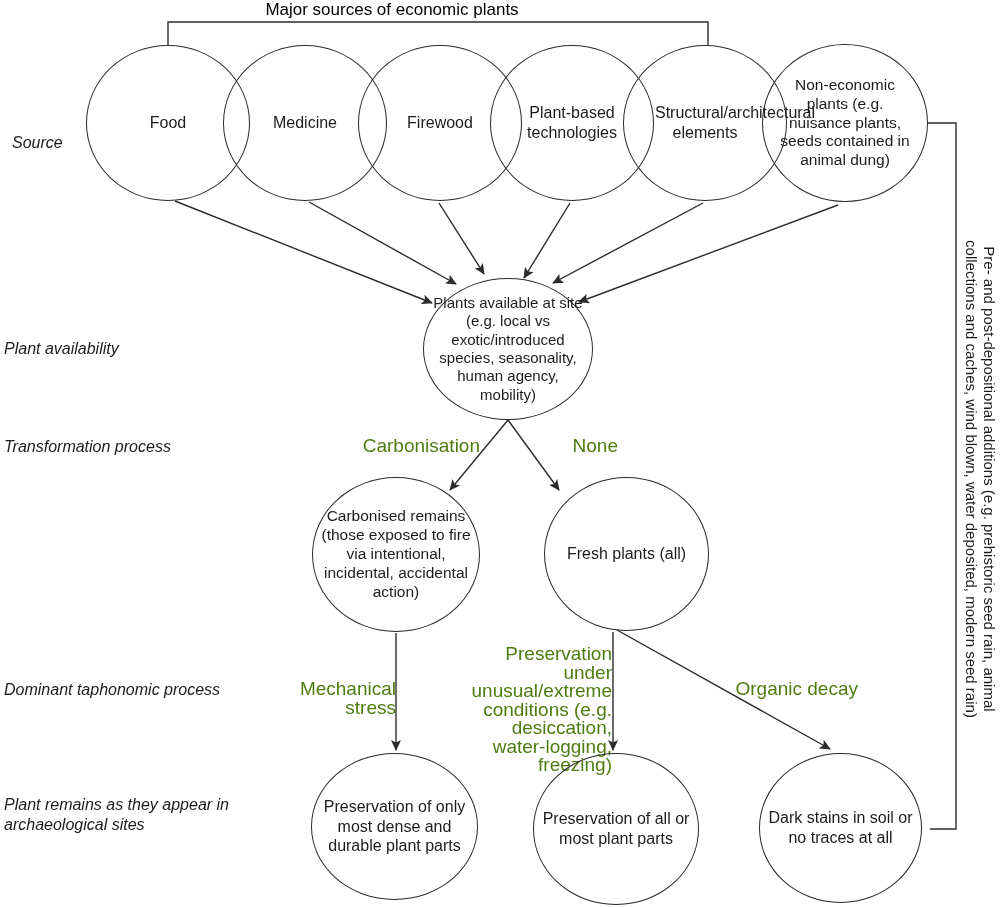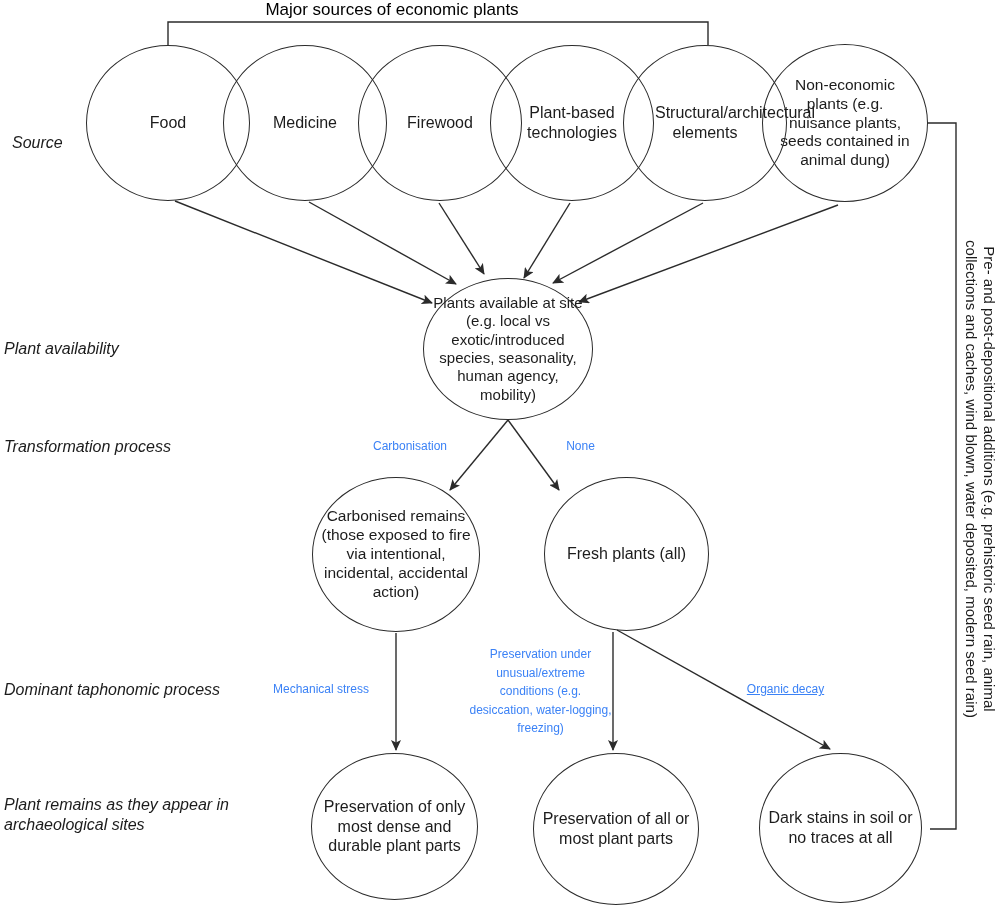--- a/index.html
+++ b/index.html
@@ -47,24 +47,24 @@
   .stage-label {
     position: absolute;
     font-style: italic;
     font-size: 16px;
     line-height: 20px;
     white-space: nowrap;
     color: #1c1c1c;
   }
   .edge-label {
     position: absolute;
-    font-size: 12px;
+    font-size: 19px;
     line-height: 18.5px;
-    text-align: center;
-    color: #3b82f6;
+    text-align: right;
+    color: #4d7c0f;
   }
   .title-label {
     position: absolute;
     left: 242px;
     top: 0px;
     width: 300px;
     text-align: center;
     font-size: 17px;
     color: #000000;
   }
@@ -148,21 +148,21 @@
 
   <div class="node" style="left:312px; top:477px; width:168px; height:155px;">
     <span class="txt" style="max-width:158px; font-size:15.5px;">Carbonised remains (those exposed to fire via intentional, incidental, accidental action)</span>
   </div>
   <div class="node" style="left:544px; top:477px; width:165px; height:154px;text-align:center;">
     <span class="txt" style="max-width:130px;">Fresh plants (all)</span>
   </div>
 
   <div class="edge-label" style="left:246px; top:680px; width:150px;">Mechanical stress</div>
   <div class="edge-label" style="left:469px; top:645px; width:143px;">Preservation under unusual/extreme conditions (e.g. desiccation, water-logging, freezing)</div>
-  <div class="edge-label" style="left:713px; top:680px; width:145px;text-decoration:underline;">Organic decay</div>
+  <div class="edge-label" style="left:713px; top:680px; width:145px;">Organic decay</div>
 
   <div class="node" style="left:311px; top:753px; width:167px; height:147px;">
     <span class="txt" style="max-width:150px;">Preservation of only most dense and durable plant parts</span>
   </div>
   <div class="node" style="left:533px; top:753px; width:166px; height:152px;">
     <span class="txt" style="max-width:162px;">Preservation of all or most plant parts</span>
   </div>
   <div class="node" style="left:759px; top:753px; width:163px; height:150px;">
     <span class="txt" style="max-width:145px;">Dark stains in soil or no traces at all</span>
   </div>

